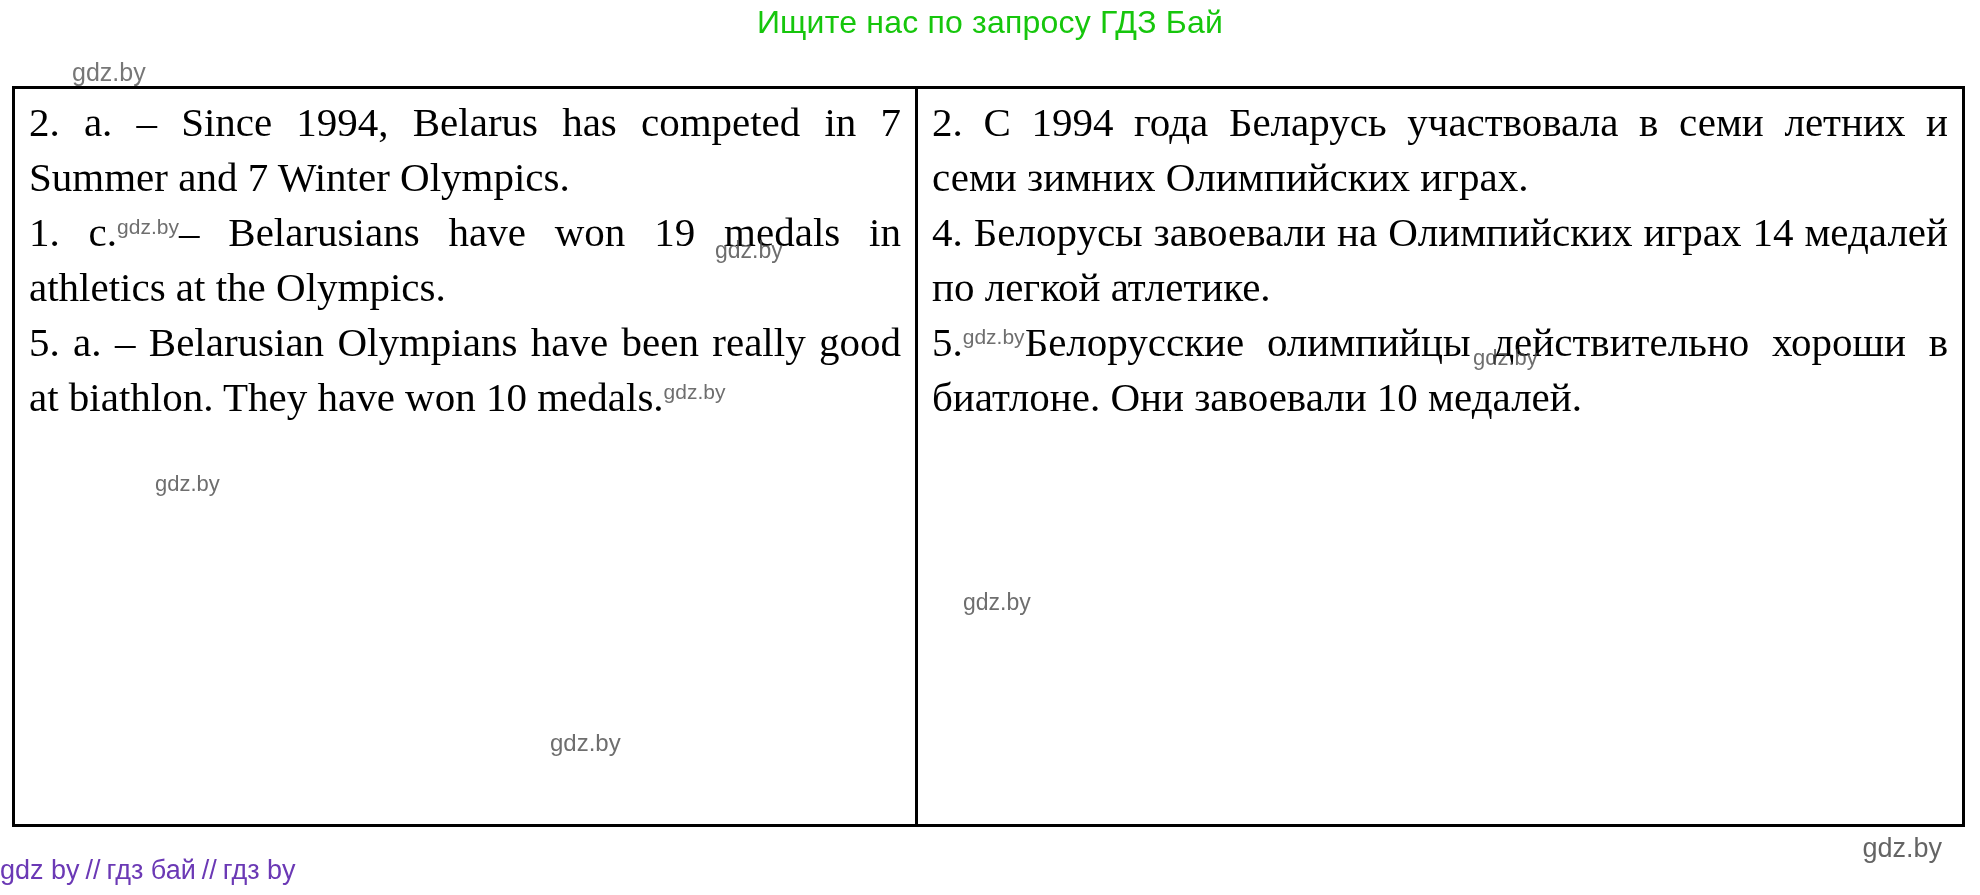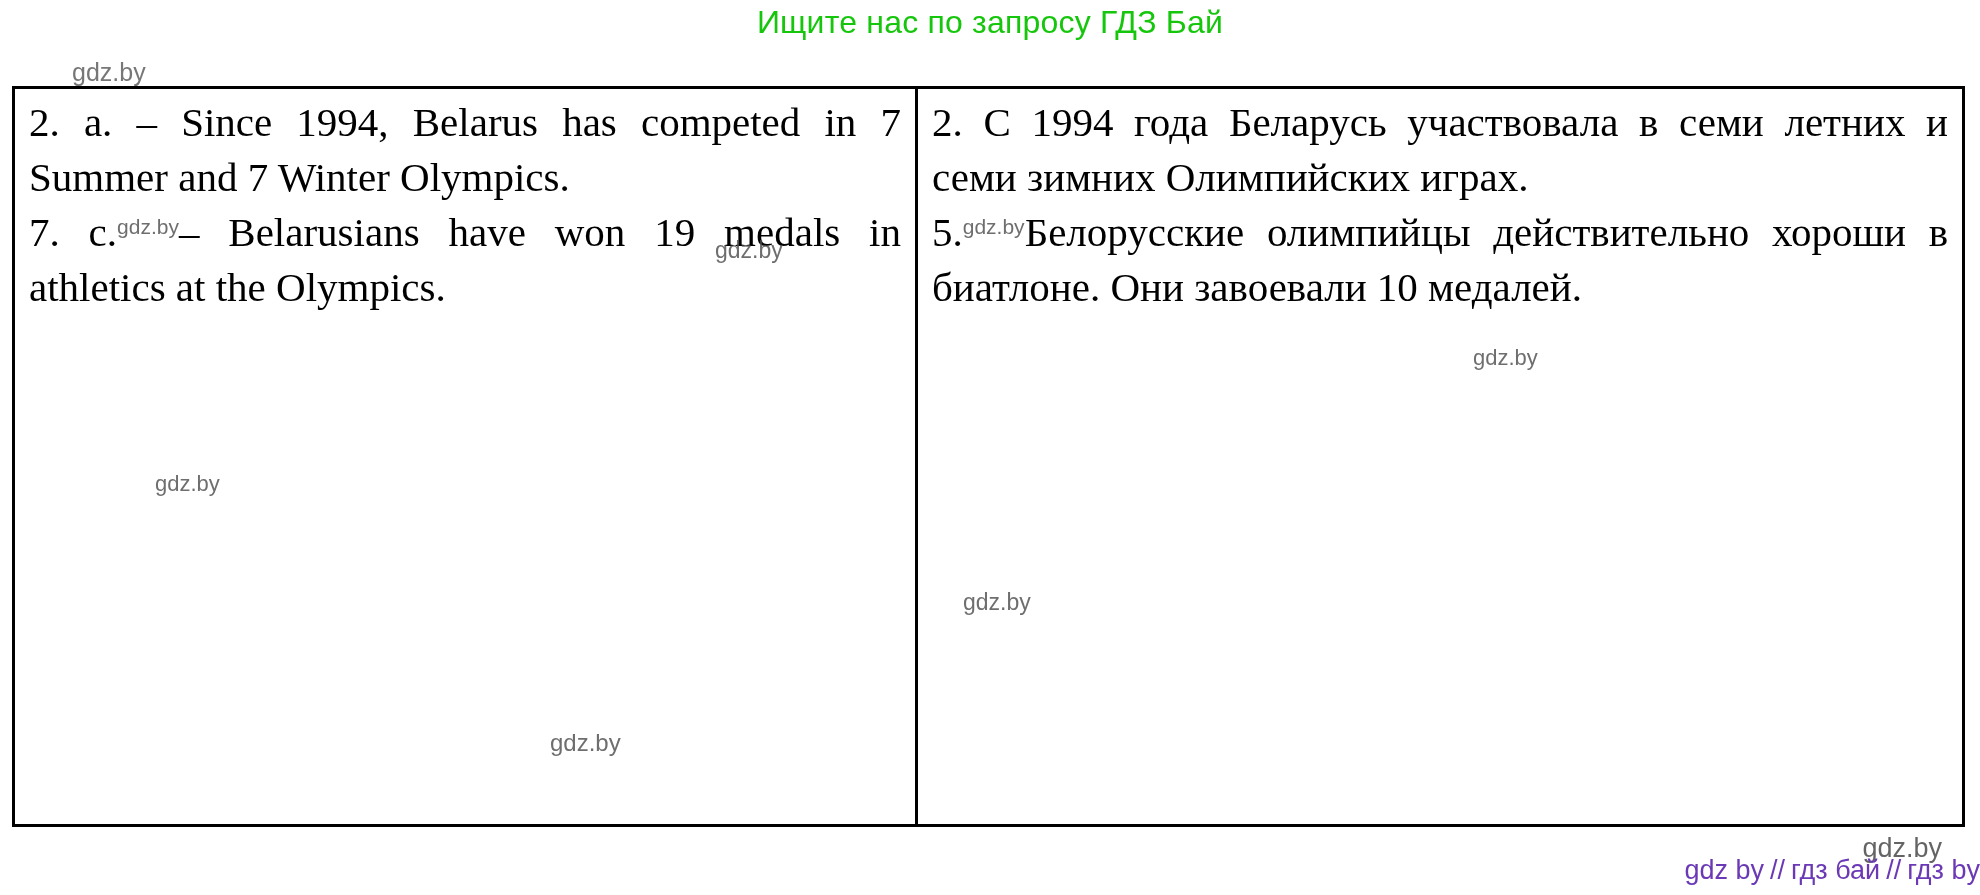--- a/index.html
+++ b/index.html
@@ -117,21 +117,21 @@
     font-size: 27px;
     color: #4a4a4a;
     opacity: 0.85;
   }
 
   .footer {
     position: absolute;
     top: 855px;
     left: 0;
     width: 1980px;
-    text-align: right;
+    text-align: left;
     font-family: "Liberation Sans", sans-serif;
     font-size: 27px;
     color: #6b39b5;
   }
   .footer .sep { color: #6b39b5; padding: 0 6px; }
 </style>
 </head>
 <body>
 
 <div class="page">
@@ -140,33 +140,35 @@
 
   <div class="corner-mark">gdz.by</div>
 
   <div class="table">
 
     <div class="col col-left">
 
       <p class="para justify-all">2. a. – Since 1994, Belarus has competed in 7 Summer and 7 Winter Olympics.</p>
 
 
-      <p class="para justify-all"><span>7. c.</span><span class="wm wm-inline">gdz.by</span><span>– Belarusians have won 19 medals in athletics at the Olympics.</span></p>
+      <p class="para justify-all"><span>1. c.</span><span class="wm wm-inline">gdz.by</span><span>– Belarusians have won 19 medals in athletics at the Olympics.</span></p>
 
+      <p class="para justify-all"><span>5. a. – Belarusian Olympians have been really good at biathlon. They have won 10 medals.</span><span class="wm wm-inline">gdz.by</span></p>
 
       <div class="wm-float wm-l1">gdz.by</div>
       <div class="wm-float wm-l2">gdz.by</div>
       <div class="wm-float wm-l3">gdz.by</div>
     </div>
 
     <div class="col col-right">
 
       <p class="para justify-all">2. С 1994 года Беларусь участвовала в семи летних и семи зимних Олимпийских играх.</p>
 
 
+      <p class="para justify-all">4. Белорусы завоевали на Олимпийских играх 14 медалей по легкой атлетике.</p>
 
       <p class="para justify-all"><span>5.</span><span class="wm wm-inline">gdz.by</span><span>Белорусские олимпийцы действительно хороши в биатлоне. Они завоевали 10 медалей.</span></p>
 
       <div class="wm-float wm-r1">gdz.by</div>
       <div class="wm-float wm-r3">gdz.by</div>
     </div>
   </div>
 
   <div class="wm-bottomright">gdz.by</div>
 

